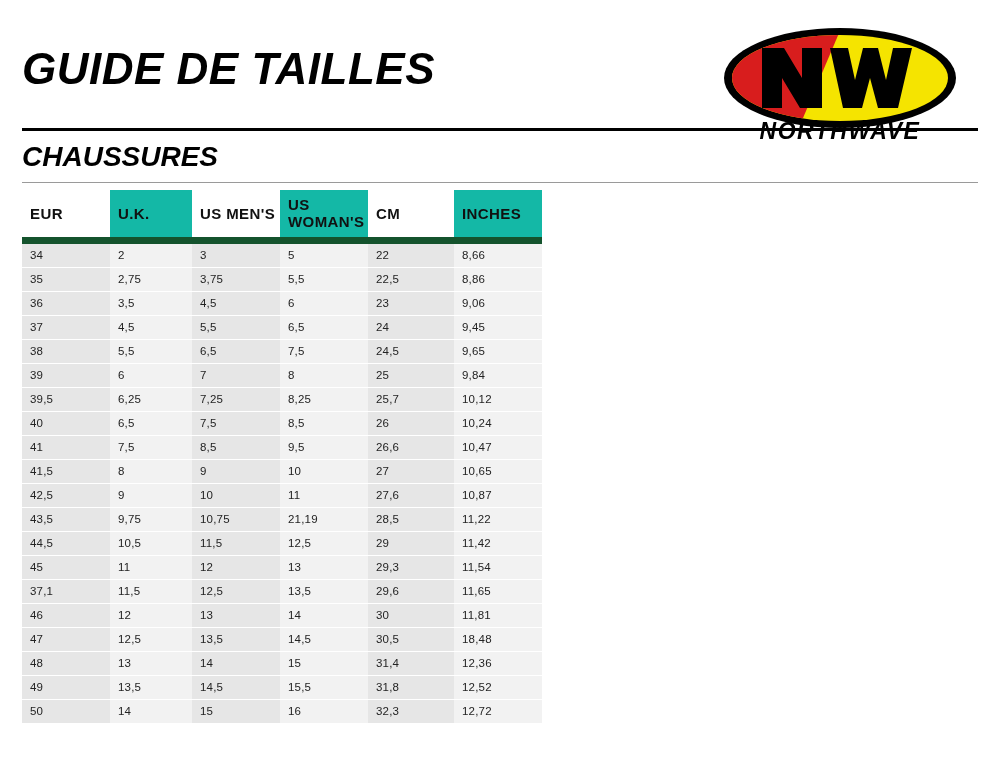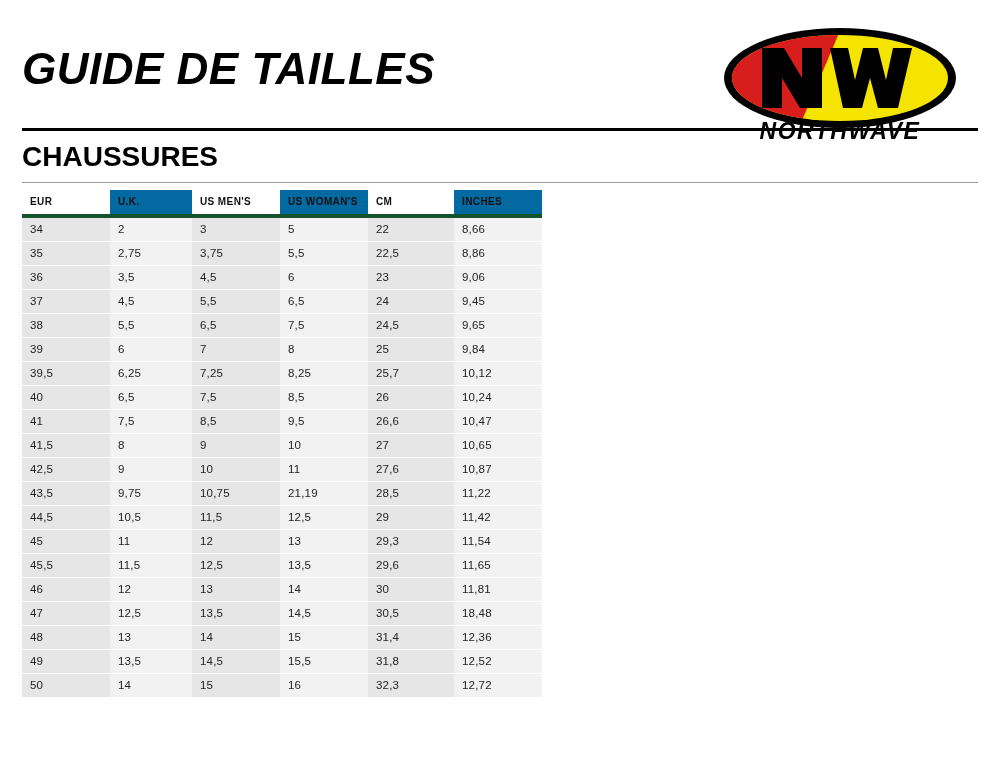--- a/index.html
+++ b/index.html
@@ -43,20 +43,21 @@
     width: 956px;
     height: 3px;
     background: #000000;
   }
   .subtitle {
     position: absolute;
     left: 22px;
     top: 141px;
     font-size: 28px;
     font-weight: bold;
+    font-style: italic;
     color: #000000;
     white-space: nowrap;
   }
   .subtitle-rule {
     position: absolute;
     left: 22px;
     top: 182px;
     width: 956px;
     height: 1px;
     background: #9a9a9a;
@@ -88,39 +89,39 @@
   }
   table.size-table col.c-eur     { width: 88px; }
   table.size-table col.c-uk      { width: 82px; }
   table.size-table col.c-usm     { width: 88px; }
   table.size-table col.c-usw     { width: 88px; }
   table.size-table col.c-cm      { width: 86px; }
   table.size-table col.c-in      { width: 88px; }
 
   table.size-table th {
     text-align: left;
-    font-size: 10px;
+    font-size: 15px;
     font-weight: bold;
     letter-spacing: 0.4px;
     padding: 6px 0 7px 8px;
     color: #111111;
     background: #ffffff;
-    border-bottom: 4px solid #14532d;
+    border-bottom: 7px solid #14532d;
   }
   table.size-table td {
     padding: 5px 0 6px 8px;
     font-size: 11.5px;
     color: #232323;
     letter-spacing: 0.2px;
   }
   
   table.size-table td.shade-a { background: #e6e6e6; }
   table.size-table td.shade-b { background: #f2f2f2; }
   table.size-table th.shade-a { background: #ffffff; }
-  table.size-table th.shade-b { background: #0369a1; }
+  table.size-table th.shade-b { background: #14b8a6; }
 
   .row-sep td { border-bottom: 1px solid #ffffff; }
 </style>
 </head>
 <body>
 
 <div class="page">
 
   <div class="header">
     <div class="title">GUIDE DE TAILLES</div>
@@ -281,21 +282,21 @@
           </tr>
           <tr class="row-sep">
             <td class="shade-a">45</td>
             <td class="shade-b">11</td>
             <td class="shade-a">12</td>
             <td class="shade-b">13</td>
             <td class="shade-a">29,3</td>
             <td class="shade-b">11,54</td>
           </tr>
           <tr class="row-sep">
-            <td class="shade-a">45,5</td>
+            <td class="shade-a">37,1</td>
             <td class="shade-b">11,5</td>
             <td class="shade-a">12,5</td>
             <td class="shade-b">13,5</td>
             <td class="shade-a">29,6</td>
             <td class="shade-b">11,65</td>
           </tr>
           <tr class="row-sep">
             <td class="shade-a">46</td>
             <td class="shade-b">12</td>
             <td class="shade-a">13</td>

